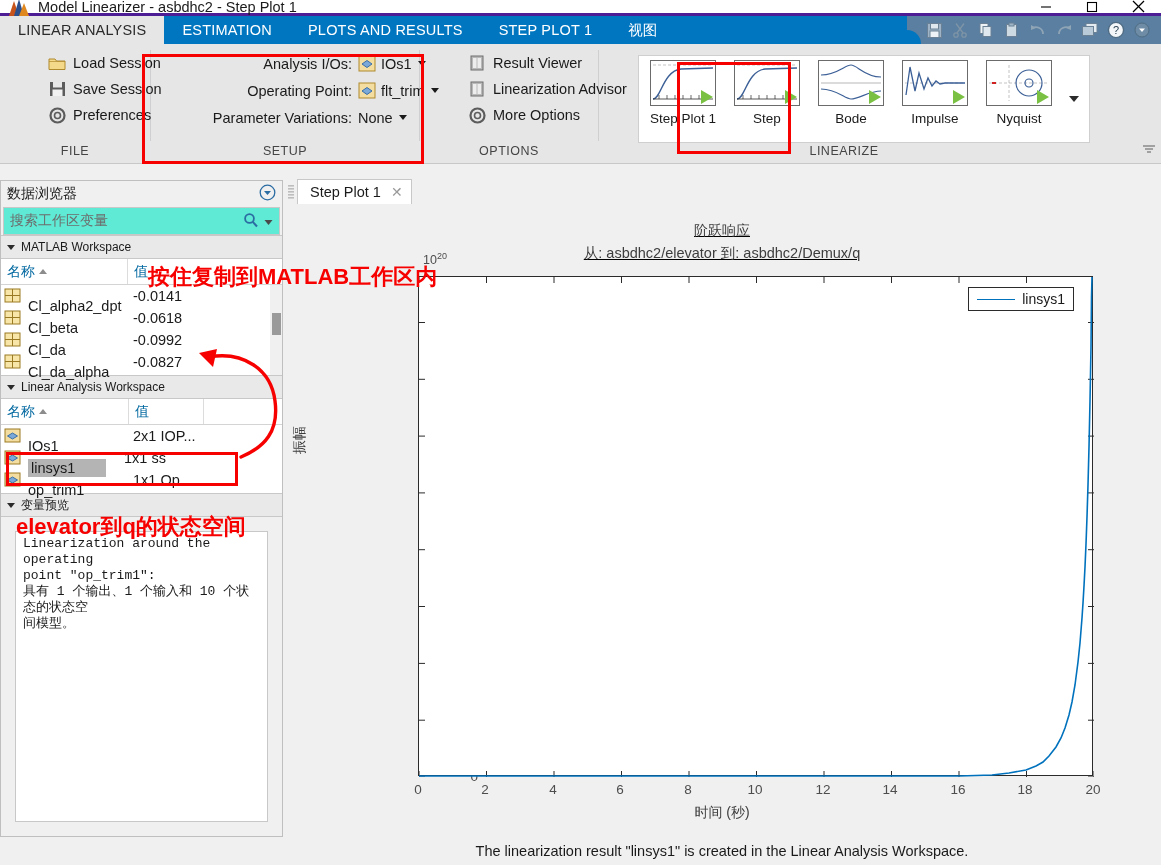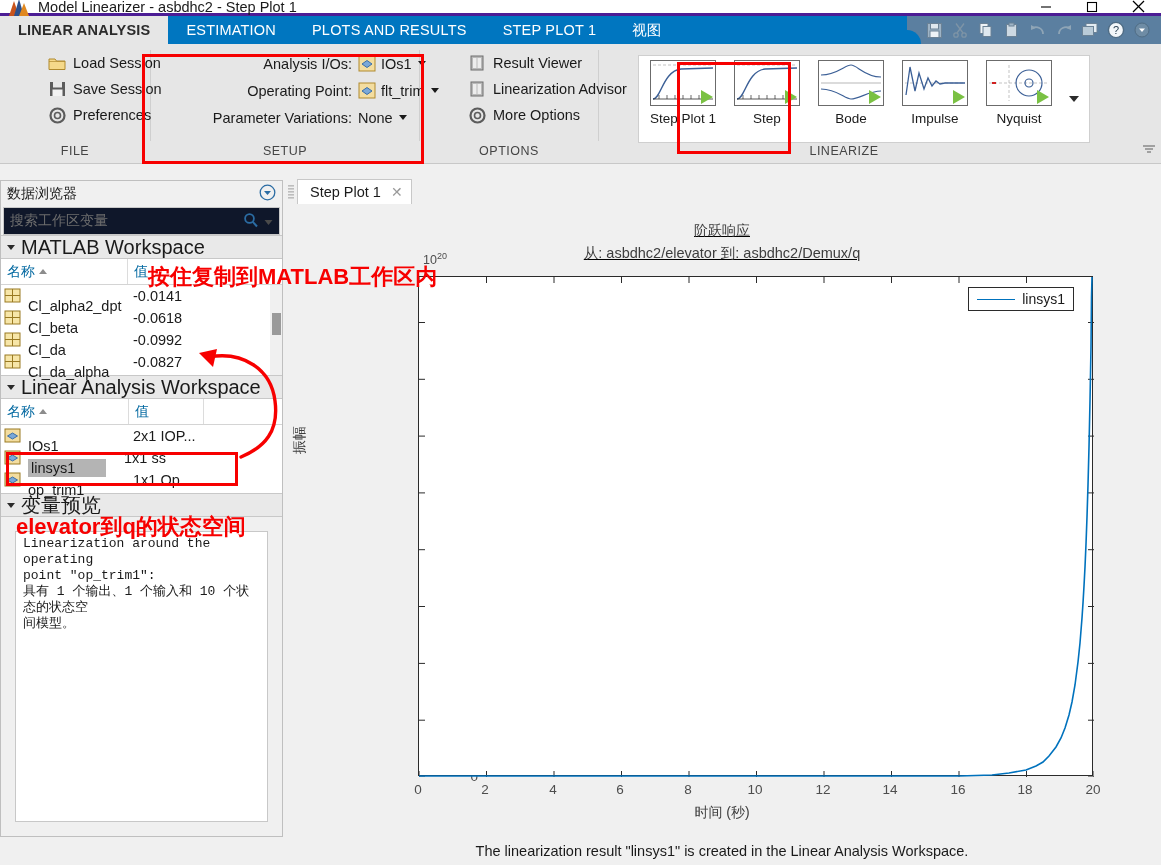--- a/index.html
+++ b/index.html
@@ -26,21 +26,21 @@
   .tb-title{ font-size:14.5px; color:#1a1a1a; flex:1; }
   .tb-btns{ display:flex; height:32px; }
   .tb-btn{ width:46px; height:32px; display:flex; align-items:center; justify-content:center;
            font-size:14px; color:#000; }
   .tb-btn svg{ display:block; }
 
   
   .ribbon-tabs{ height:28px; background:#0076c0; display:flex; align-items:stretch; position:relative;}
   .rtab{ display:flex; align-items:center; justify-content:center; color:#fff;
          font-size:14.5px; letter-spacing:.2px; padding:0 18px; }
-  .rtab.active{ background:#e6e6e6; color:#2b2b2b;font-weight:bold; }
+  .rtab.active{ background:#e6e6e6; color:#2b2b2b; }
   .qat{ margin-left:auto; display:flex; align-items:center; background:#5b7fa0; padding-right:6px;}
   .qat-arc{ width:14px; background:#5b7fa0; position:relative; }
   .qat-arc:before{ content:""; position:absolute; left:0; top:0; width:14px; height:28px;
       background:#0076c0; border-radius:0 14px 14px 0; }
   .qicon{ width:26px; height:26px; display:flex; align-items:center; justify-content:center; }
 
   
   .ribbon{ height:120px; background:#e6e6e6; display:flex; position:relative;
            border-bottom:1px solid #c8c8c8; }
   .rgroup{ display:flex; flex-direction:column; height:120px; position:relative; }
@@ -69,24 +69,24 @@
   .gmore{ width:26px; display:flex; align-items:center; justify-content:center; }
 
   
   .hl{ position:absolute; border:3px solid #f70000; pointer-events:none; z-index:40; }
 
   
   .leftpanel{ position:absolute; left:0; top:180px; width:283px; height:657px;
      background:#f0f0f0; border:1px solid #bfbfbf; display:flex; flex-direction:column; }
   .lp-head{ height:26px; display:flex; align-items:center; padding:0 6px; font-size:14px; color:#1a1a1a;
      background:#f0f0f0; }
-  .lp-search{ height:28px; background:#0f172a; border:1px solid #c8c8c8; margin:0 2px; display:flex; align-items:center;
+  .lp-search{ height:28px; background:#5eead4; border:1px solid #c8c8c8; margin:0 2px; display:flex; align-items:center;
      padding:0 6px; font-size:14px; color:#6d6d6d; }
   .sect-head{ height:24px; background:#e9e9e9; border-top:1px solid #c8c8c8; border-bottom:1px solid #c8c8c8;
-     display:flex; align-items:center; padding-left:6px; font-size:20px; color:#1a1a1a; }
+     display:flex; align-items:center; padding-left:6px; font-size:12px; color:#1a1a1a; }
   .tri{ display:inline-block; width:0;height:0;border-style:solid;
         border-width:5px 4px 0 4px; border-color:#2b2b2b transparent transparent transparent; margin-right:6px;}
   .tbl-head{ height:26px; background:#fff; display:flex; border-bottom:1px solid #d4d4d4; }
   .th{ font-size:14px; color:#0369a1; padding:3px 6px; border-right:1px solid #dcdcdc; display:flex; align-items:center;}
   .sortarrow{ display:inline-block; width:0;height:0;border-style:solid; margin-left:4px;
         border-width:0 4px 5px 4px; border-color:transparent transparent #8c8c8c transparent;}
   .rows{ background:#fff; position:relative; }
   .row{ height:22px; display:flex; align-items:center; font-size:14.5px; color:#1a1a1a; }
   .row .vicon{ width:20px; height:16px; margin:0 4px 0 3px; flex:none; }
   .row .nm{ width:105px;margin-top:20px; }

